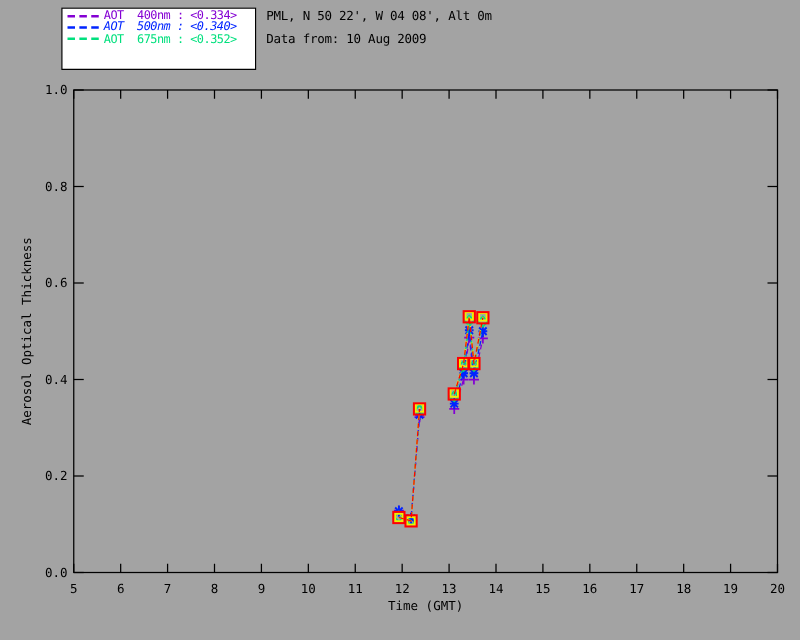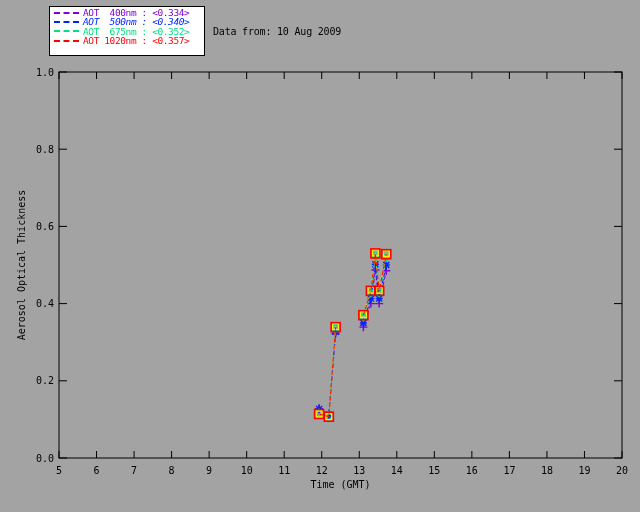--- a/index.html
+++ b/index.html
@@ -60,25 +60,23 @@
   <div class="legend-box">
     <div class="legend-row" style="color: rgb(132, 0, 211);">
       <span class="legend-dash"></span><span class="legend-label">AOT  400nm : &lt;0.334&gt;</span>
     </div>
     <div class="legend-row" style="color: rgb(0, 36, 255); font-style: italic;">
       <span class="legend-dash"></span><span class="legend-label">AOT  500nm : &lt;0.340&gt;</span>
     </div>
     <div class="legend-row" style="color: rgb(0, 224, 126);">
       <span class="legend-dash"></span><span class="legend-label">AOT  675nm : &lt;0.352&gt;</span>
     </div>
-    <div class="legend-row" style="color: rgb(255, 0, 0);">
-      <span class="legend-dash"></span><span class="legend-label">AOT 1020nm : &lt;0.357&gt;</span>
-    </div>
   </div>
 
+  <div class="hdr hdr-1">PML, N 50 22', W 04 08', Alt 0m</div>
   <div class="hdr hdr-2">Data from: 10 Aug 2009</div>
 
   <svg class="chart" id="chart" width="640" height="512" viewBox="0 0 640 512">
       <rect x="59" y="72" width="563" height="386" fill="none" stroke="#000" stroke-width="1"></rect>
       <g>
         <line x1="59" y1="458" x2="59" y2="451" stroke="#000"></line>
         <line x1="59" y1="72" x2="59" y2="79" stroke="#000"></line>
         <text x="59" y="474" text-anchor="middle" font-size="10">5</text>
         <line x1="96.53333333333333" y1="458" x2="96.53333333333333" y2="451" stroke="#000"></line>
         <line x1="96.53333333333333" y1="72" x2="96.53333333333333" y2="79" stroke="#000"></line>

